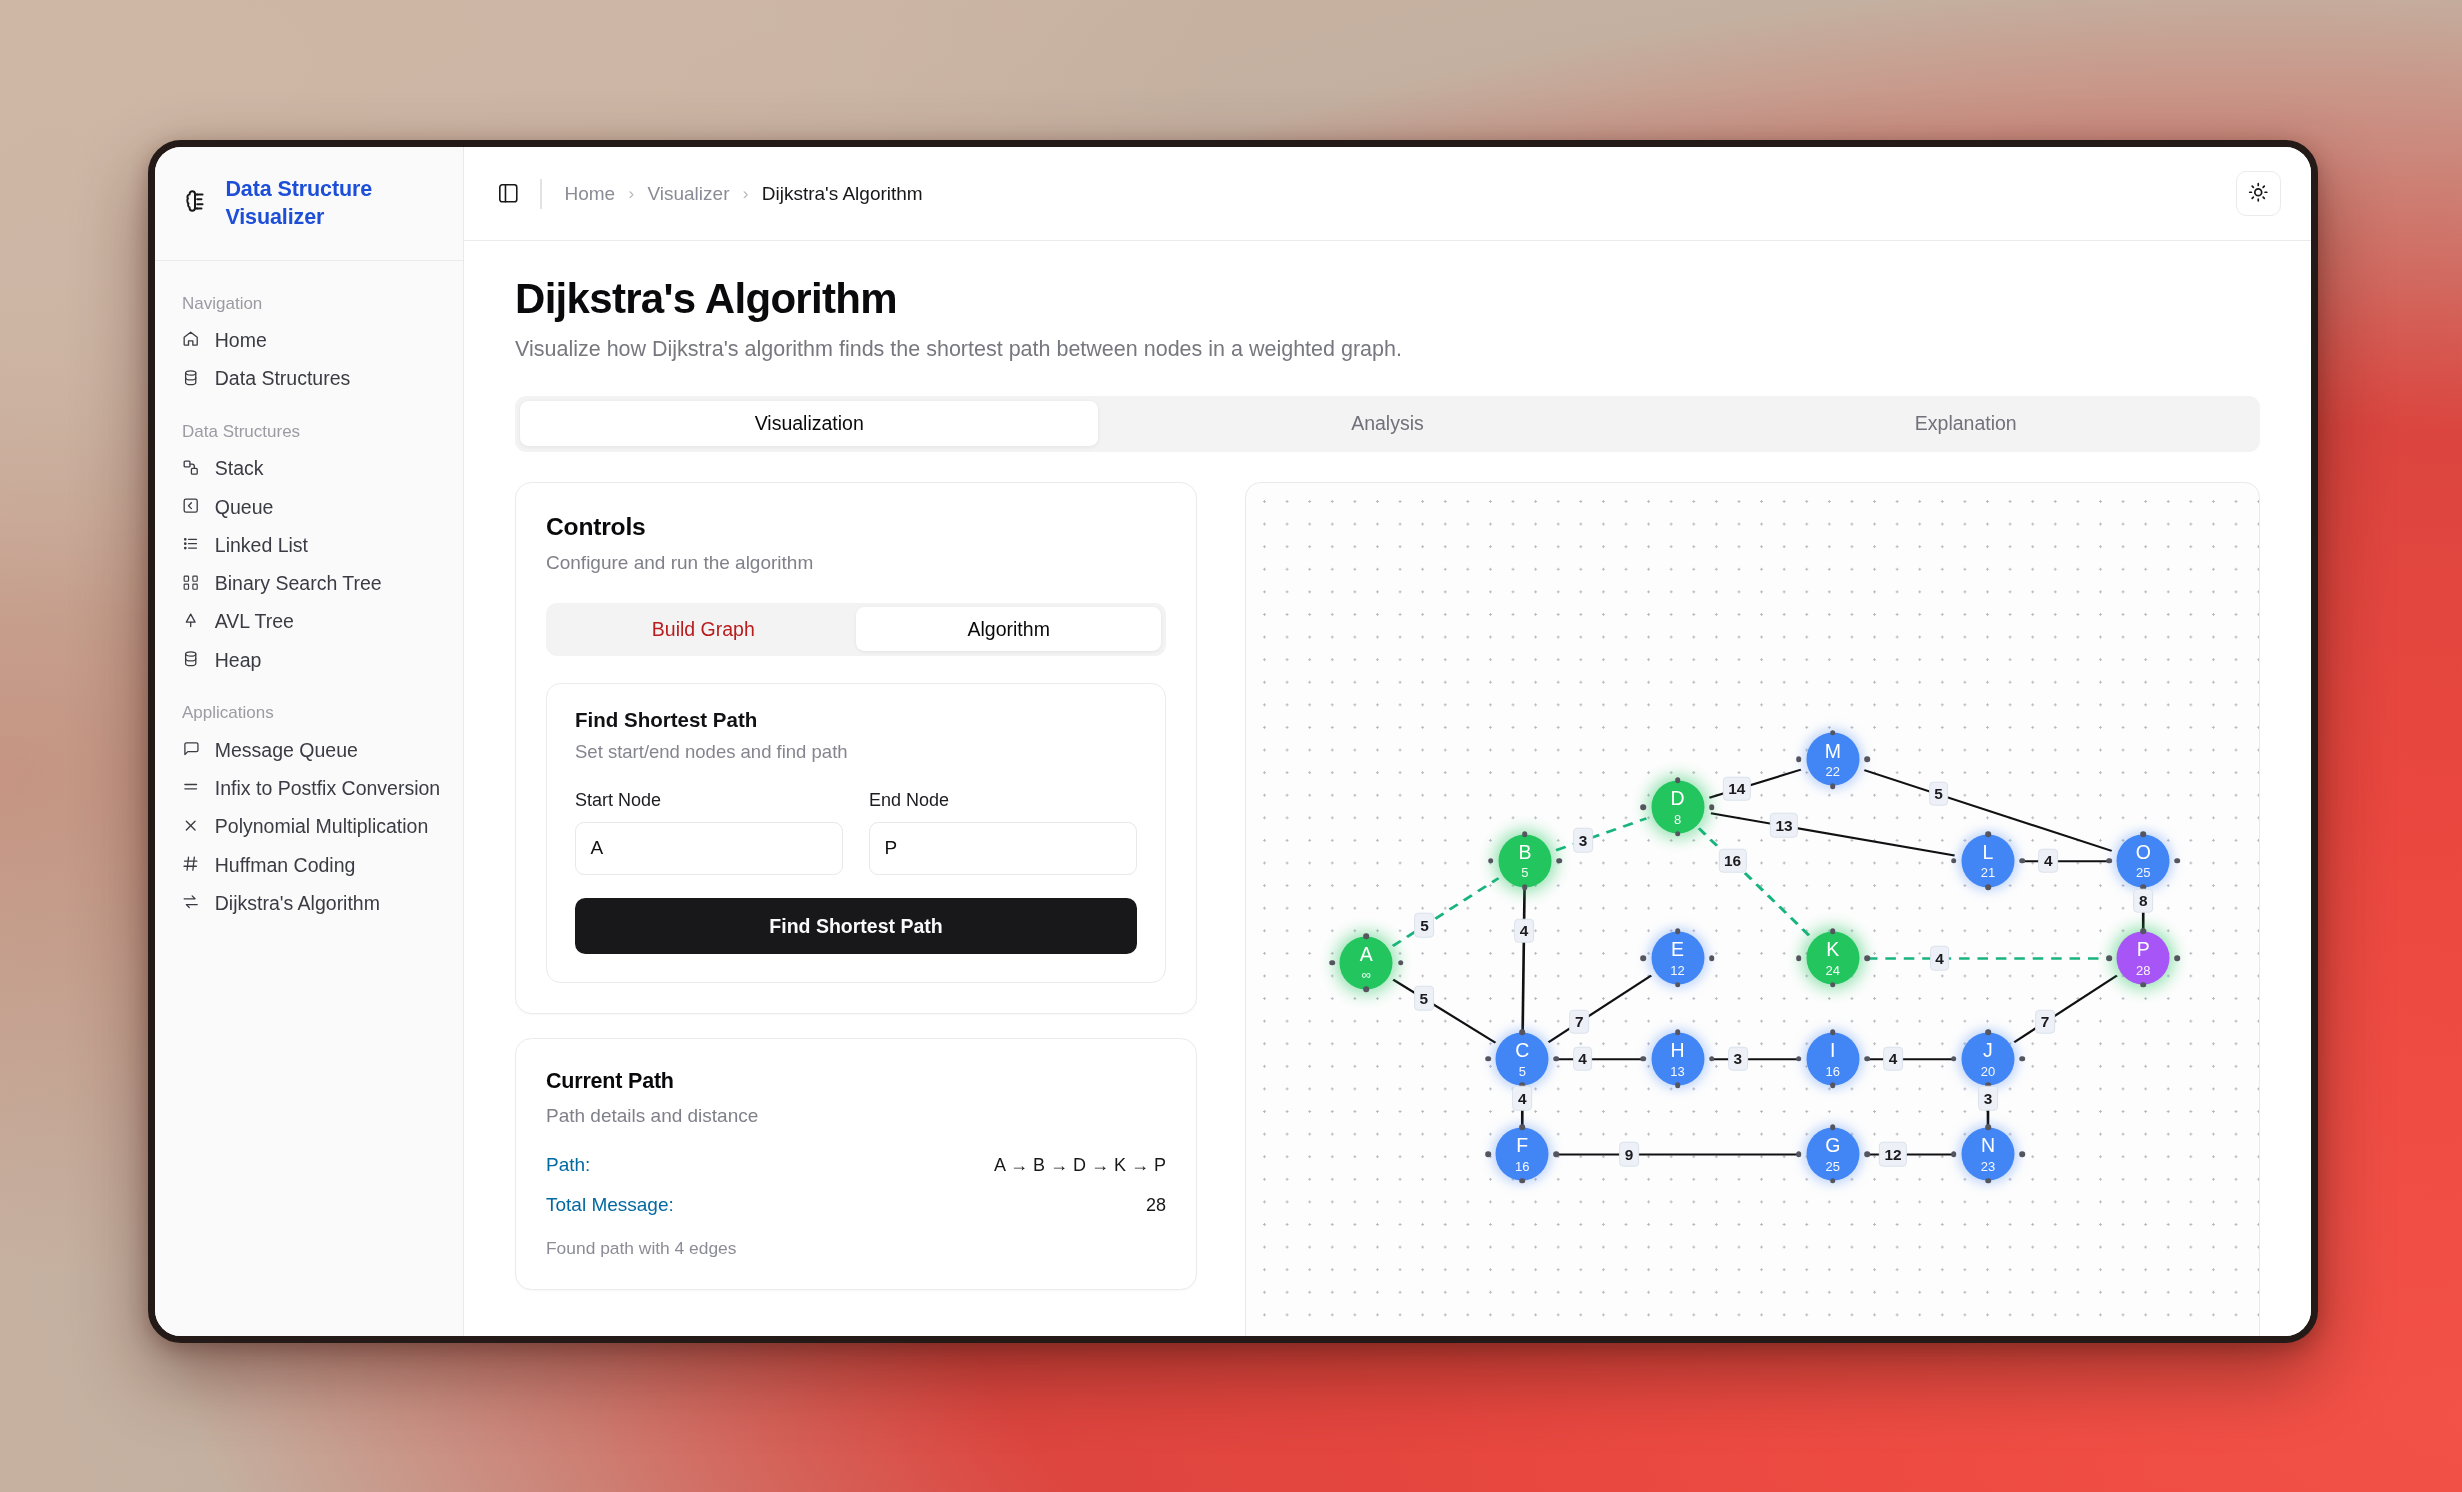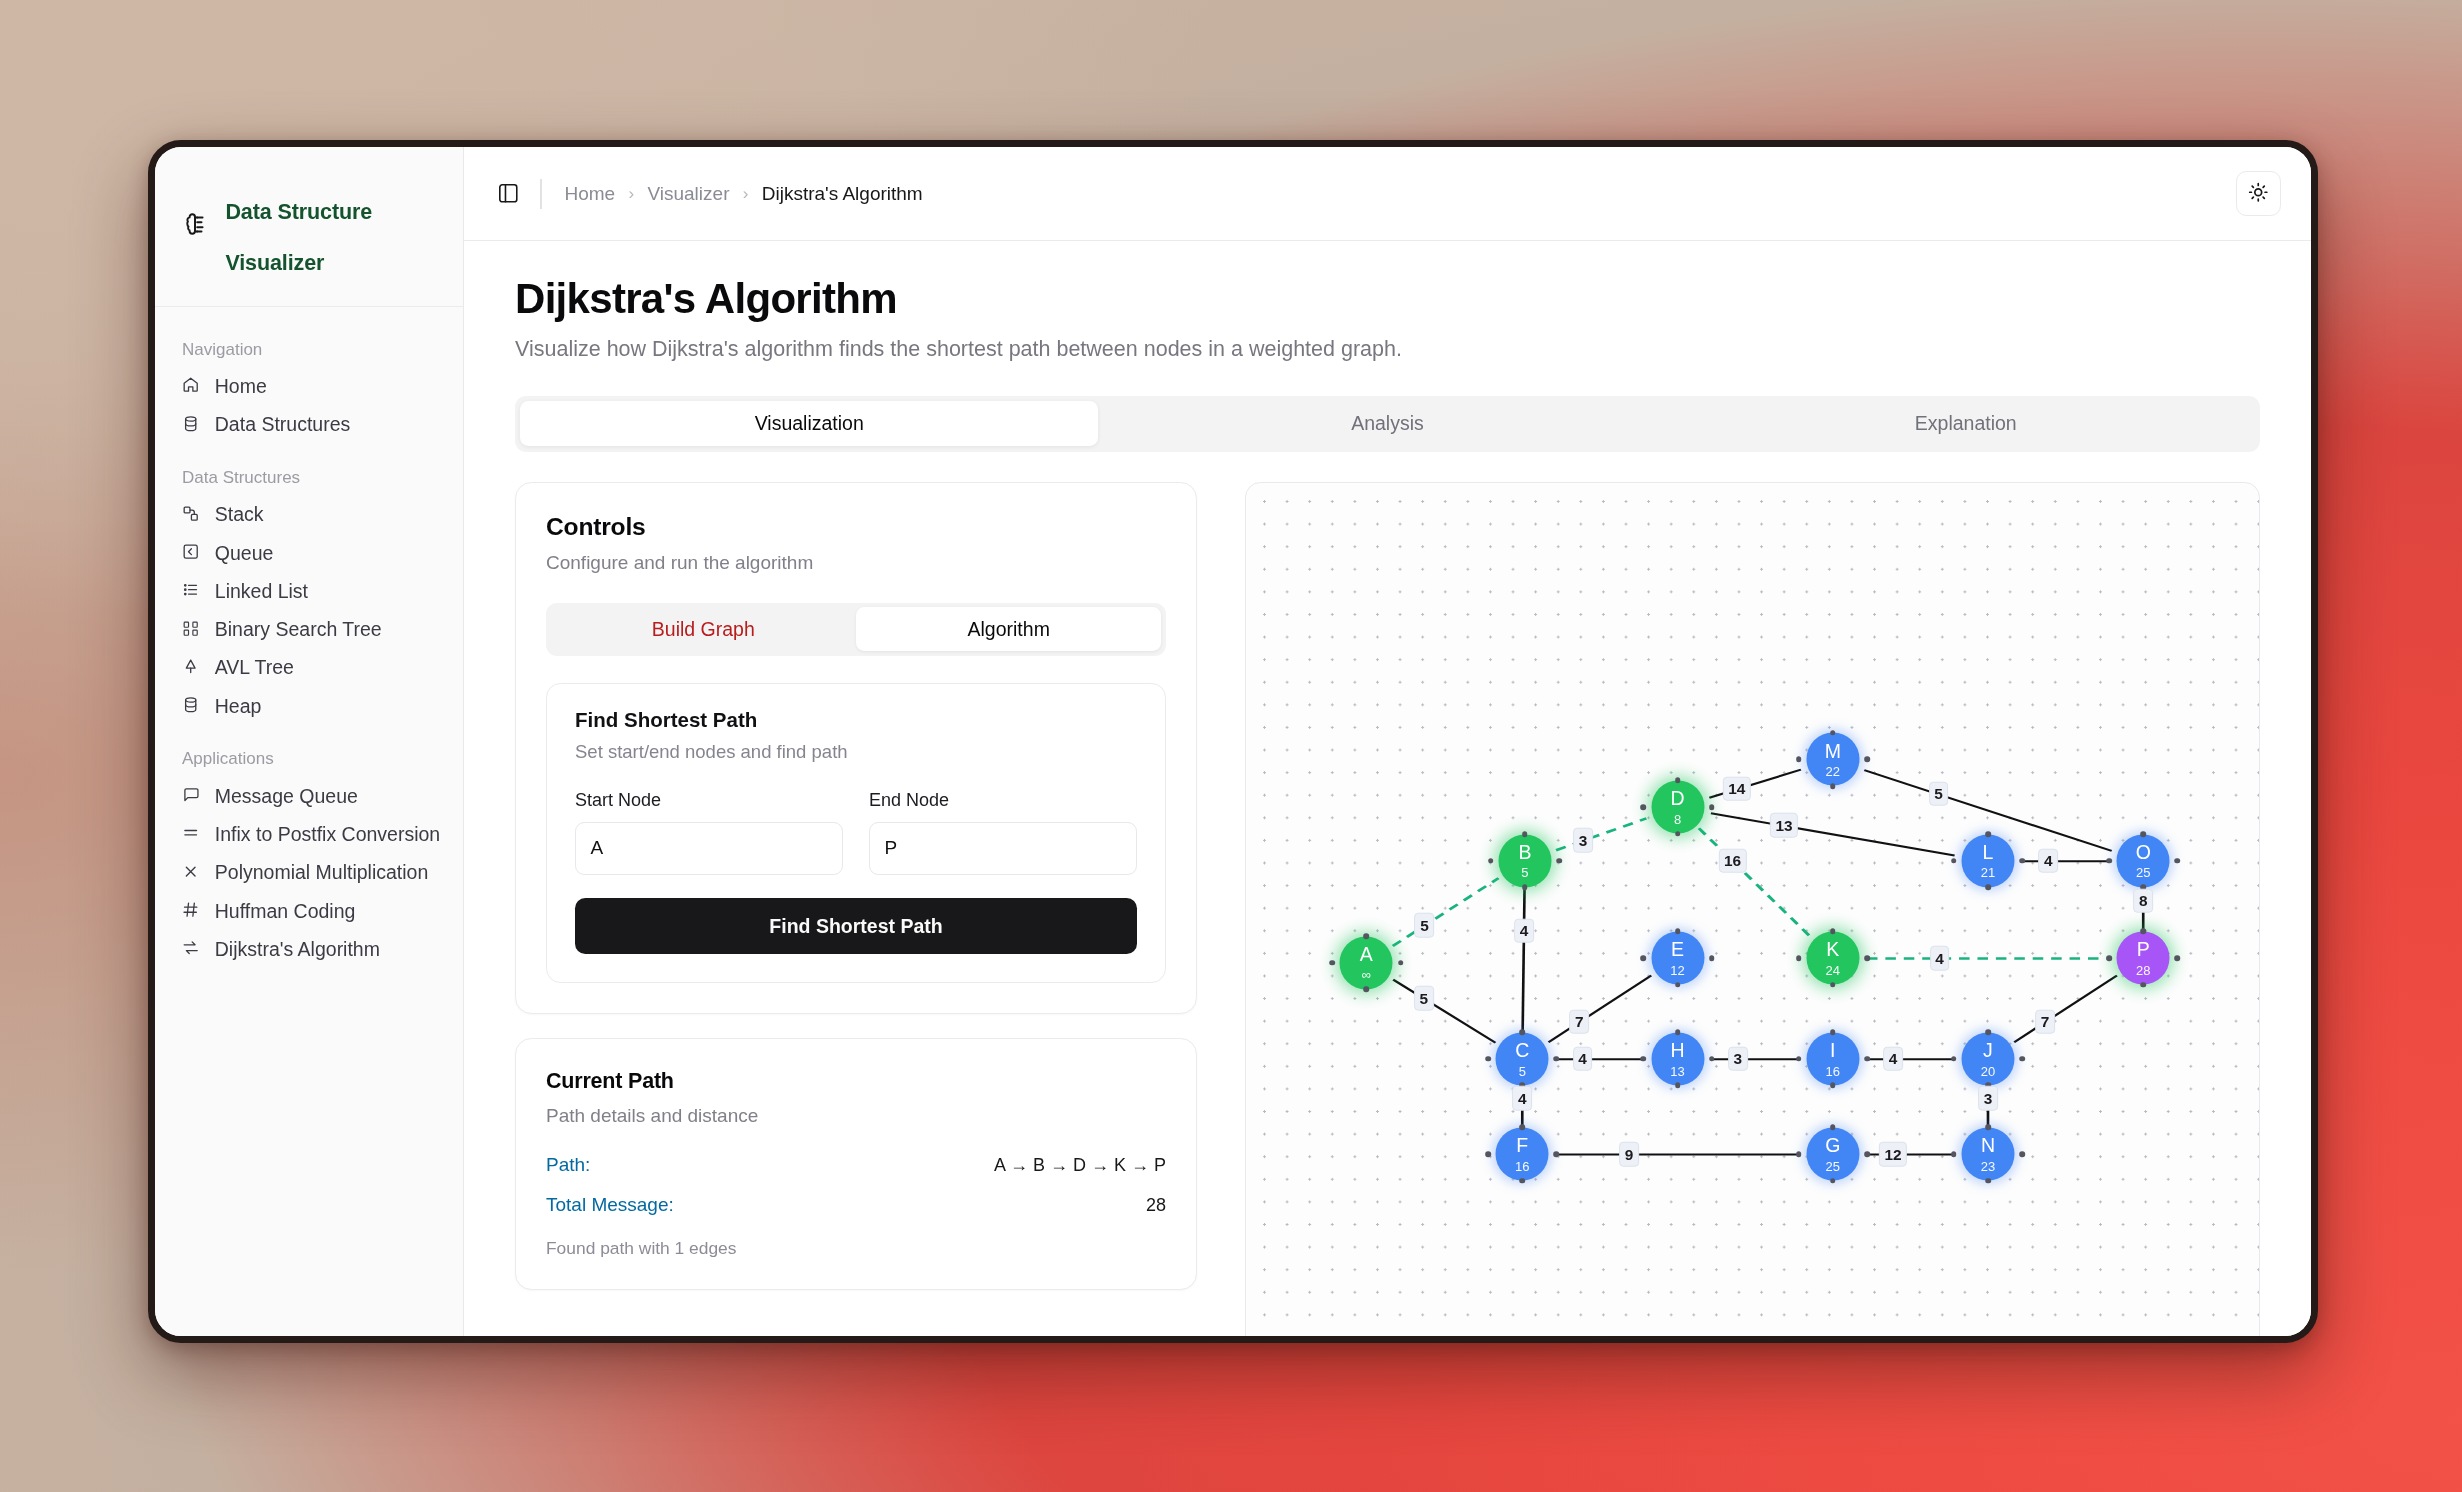--- a/index.html
+++ b/index.html
@@ -50,23 +50,22 @@
     gap: 17.4px;
     padding: 28px 24.6px 28px 27px;
     border-bottom: 1.5px solid #ebebeb;
     min-height: 94px;
   }
   .brand-icon { flex: 0 0 auto; display:block; }
   .brand-text {
     font-size: 21.5px;
     font-weight: 700;
     line-height: 1.32;
-    color: #14532d;
+    color: #1d4ed8;
     letter-spacing: -0.1px;
-    margin-top: 23px;
   }
   .nav-scroll { flex: 1; padding: 21.5px 0 0 0; overflow: hidden; }
   .nav-group-label {
     font-size: 17px;
     color: #9b9ba3;
     padding: 11.3px 27px 8.2px 27px;
     font-weight: 400;
   }
   .nav-item {
     display: flex;
@@ -539,21 +538,21 @@
             <div class="card-sub">Path details and distance</div>
 
             <div class="kv-row">
               <span class="kv-key">Path:</span>
               <span class="kv-val">A → B → D → K → P</span>
             </div>
             <div class="kv-row" style="margin-top:17.4px">
               <span class="kv-key">Total Message:</span>
               <span class="kv-val">28</span>
             </div>
-            <div class="kv-note">Found path with 1 edges</div>
+            <div class="kv-note">Found path with 4 edges</div>
           </section>
 
         </div>
 
         <div class="col-canvas">
           <div class="canvas" id="graph-canvas">
             <svg id="graph-svg" viewBox="0 0 1540 1700" preserveAspectRatio="none">
                 <line x1="223.0971139449313" y1="904.8907648338534" x2="383.90288605506873" y2="772.1092351661466" stroke="#18b37e" stroke-width="5" stroke-dasharray="16 12"></line>
                 <line x1="471.37395975744937" y1="717.5591992477061" x2="608.6260402425506" y2="655.4408007522939" stroke="#18b37e" stroke-width="5" stroke-dasharray="16 12"></line>
                 <line x1="688.4841424728301" y1="674.6051780910376" x2="859.5158575271699" y2="888.3948219089624" stroke="#18b37e" stroke-width="5" stroke-dasharray="16 12"></line>

